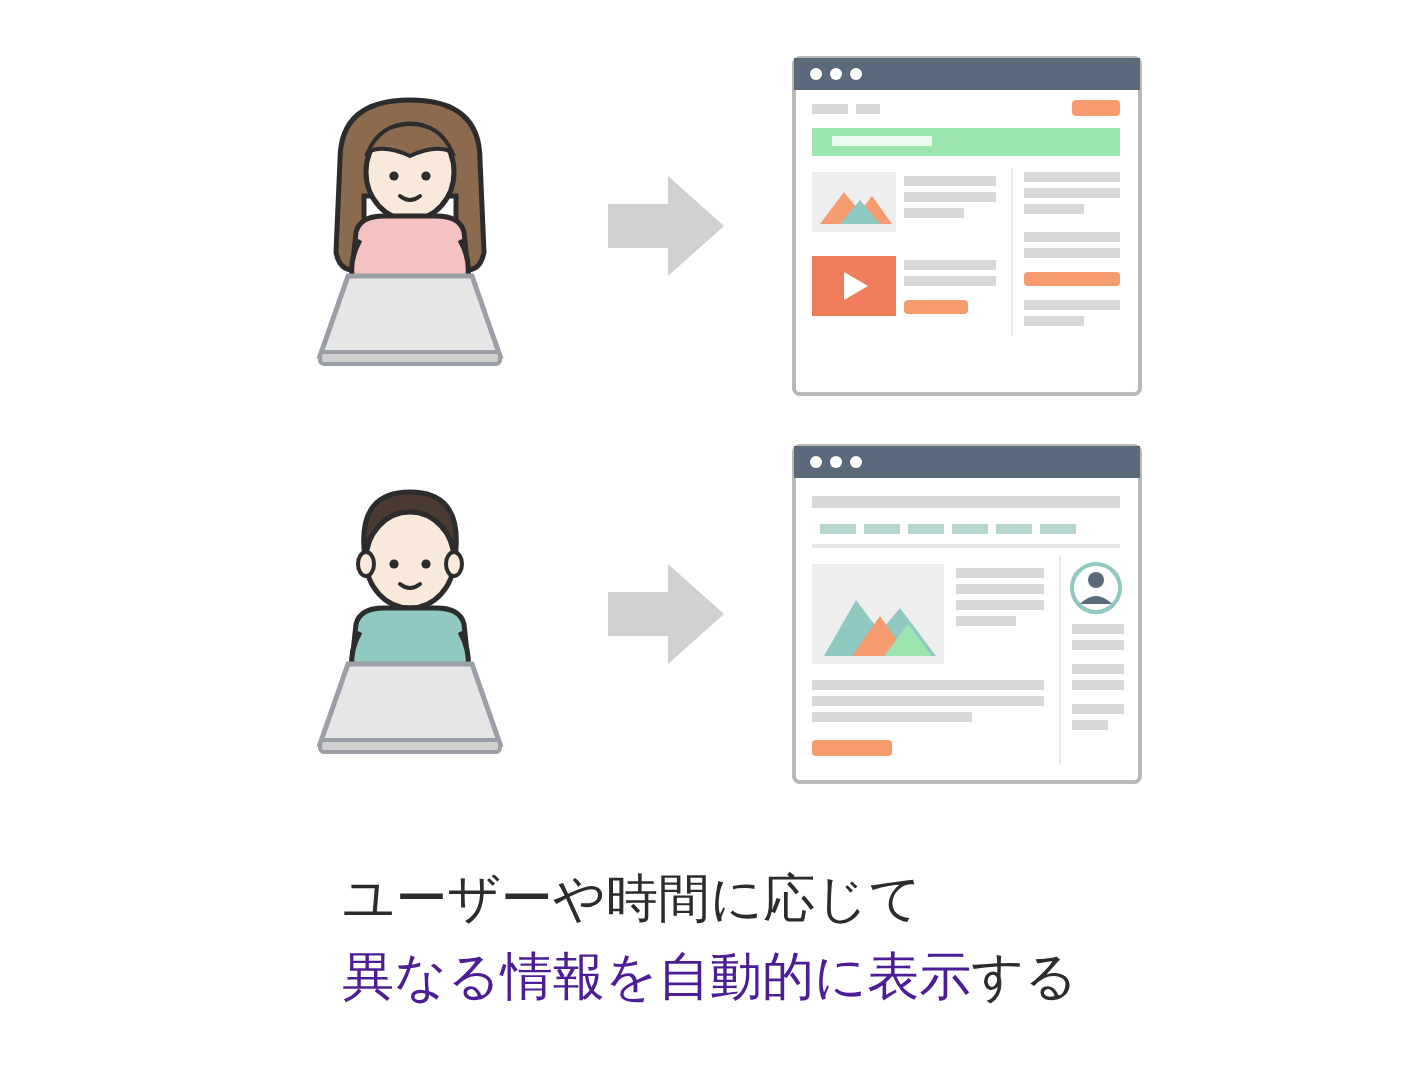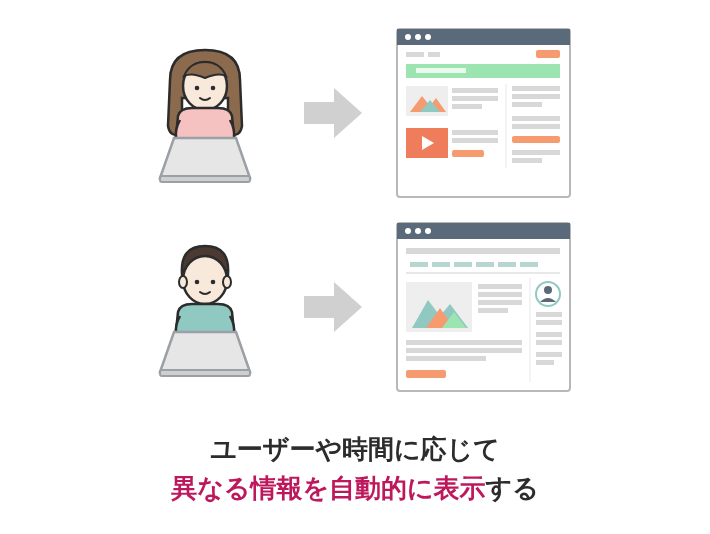--- a/index.html
+++ b/index.html
@@ -18,27 +18,26 @@
     display: flex;
     align-items: center;
     gap: 28px;
     margin-bottom: 24px;
   }
   .person { width: 130px; height: 150px; }
   .arrow { width: 70px; height: 70px; }
   .browser-mock { width: 175px; height: 170px; }
   .caption {
     margin-top: 14px;
-    text-align: center;
     font-size: 26px;
-    font-weight: 700;
+    font-weight: 400;
     line-height: 1.5;
     color: #2c2c2c;
   }
-  .accent { color: #be185d; }
+  .accent { color: #4c1d95; }
 </style>
 </head>
 <body>
 
 <div class="row">
   <div class="person">
     <svg viewBox="0 0 130 150" width="130" height="150">
 
       <path d="M30 42 Q30 12 65 12 Q100 12 100 42 L102 88 Q100 100 88 96 L88 60 L42 60 L42 96 Q30 100 28 88 Z" fill="#8c6a4e" stroke="#2c2c2c" stroke-width="2.5"></path>
 

